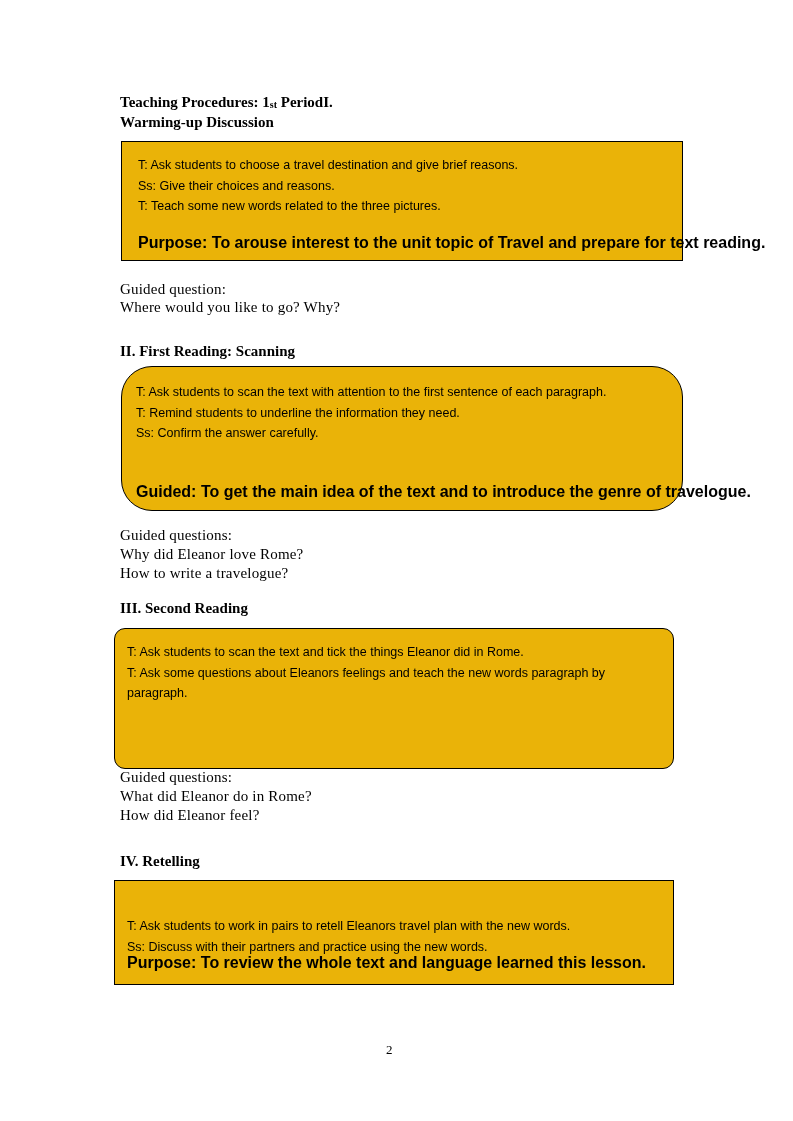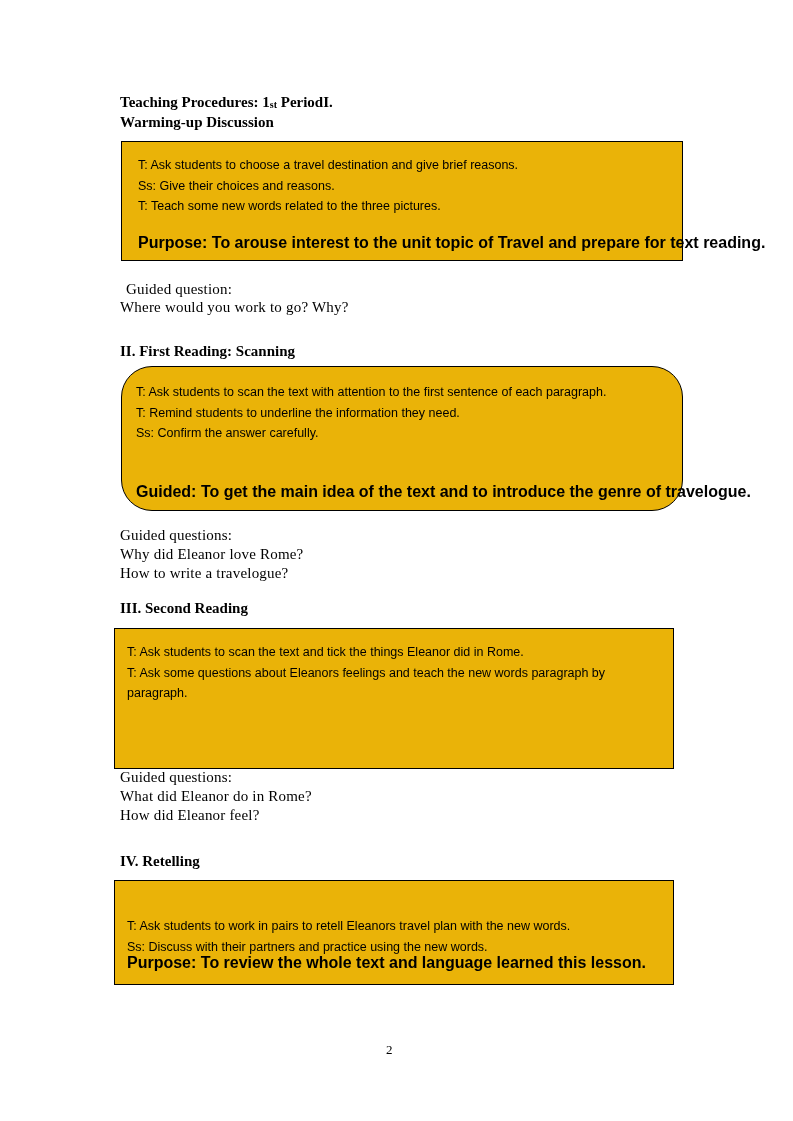--- a/index.html
+++ b/index.html
@@ -21,39 +21,39 @@
 
 <div class="box" style="left:121px; top:141px; width:562px; height:120px;">
   <div class="abs" style="left:16px; top:13px;">
     <div class="line">T: Ask students to choose a travel destination and give brief reasons.</div>
     <div class="line">Ss: Give their choices and reasons.</div>
     <div class="line">T: Teach some new words related to the three pictures.</div>
   </div>
   <div class="purpose" style="left:16px; top:94px;">Purpose: To arouse interest to the unit topic of Travel and prepare for text reading.</div>
 </div>
 
-<div class="abs plain" style="left:120px; top:280px;margin-left:6px;">Guided  question:</div>
-<div class="abs plain" style="left:120px; top:298px;">Where would you work to go? Why?</div>
+<div class="abs plain" style="left:120px; top:280px;">Guided  question:</div>
+<div class="abs plain" style="left:120px; top:298px;">Where would you like to go? Why?</div>
 
 <div class="abs heading" style="left:120px; top:343px;">II. First Reading:  Scanning</div>
 <div class="box" style="left:121px; top:366px; width:562px; height:145px;border-radius:31px;">
   <div class="abs" style="left:14px; top:15px;">
     <div class="line">T: Ask students to scan the text with attention to the first sentence of each paragraph.</div>
     <div class="line">T: Remind students to underline the information they need.</div>
     <div class="line">Ss: Confirm the answer carefully.</div>
   </div>
   <div class="purpose" style="left:14px; top:118px;">Guided: To get the main idea of the text and to introduce the genre of travelogue.</div>
 </div>
 
 <div class="abs plain" style="left:120px; top:526px;">Guided  questions:</div>
 <div class="abs plain" style="left:120px; top:545px;">Why did Eleanor love Rome?</div>
 <div class="abs plain" style="left:120px; top:564px;">How to write a travelogue?</div>
 
 <div class="abs heading" style="left:120px; top:600px;">III. Second Reading</div>
-<div class="box" style="left:114px; top:628px; width:560px; height:141px;">
+<div class="box" style="left:114px; top:628px; width:560px; height:141px;border-radius:11px;">
   <div class="abs" style="left:12px; top:13px;">
     <div class="line">T: Ask students to scan the text and tick the things Eleanor did in Rome.</div>
     <div class="line">T: Ask some questions about Eleanors feelings and teach the new words paragraph by</div>
     <div class="line">paragraph.</div>
   </div>
 </div>
 
 <div class="abs plain" style="left:120px; top:768px;">Guided  questions:</div>
 <div class="abs plain" style="left:120px; top:787px;">What did Eleanor  do in Rome?</div>
 <div class="abs plain" style="left:120px; top:806px;">How did Eleanor  feel?</div>

